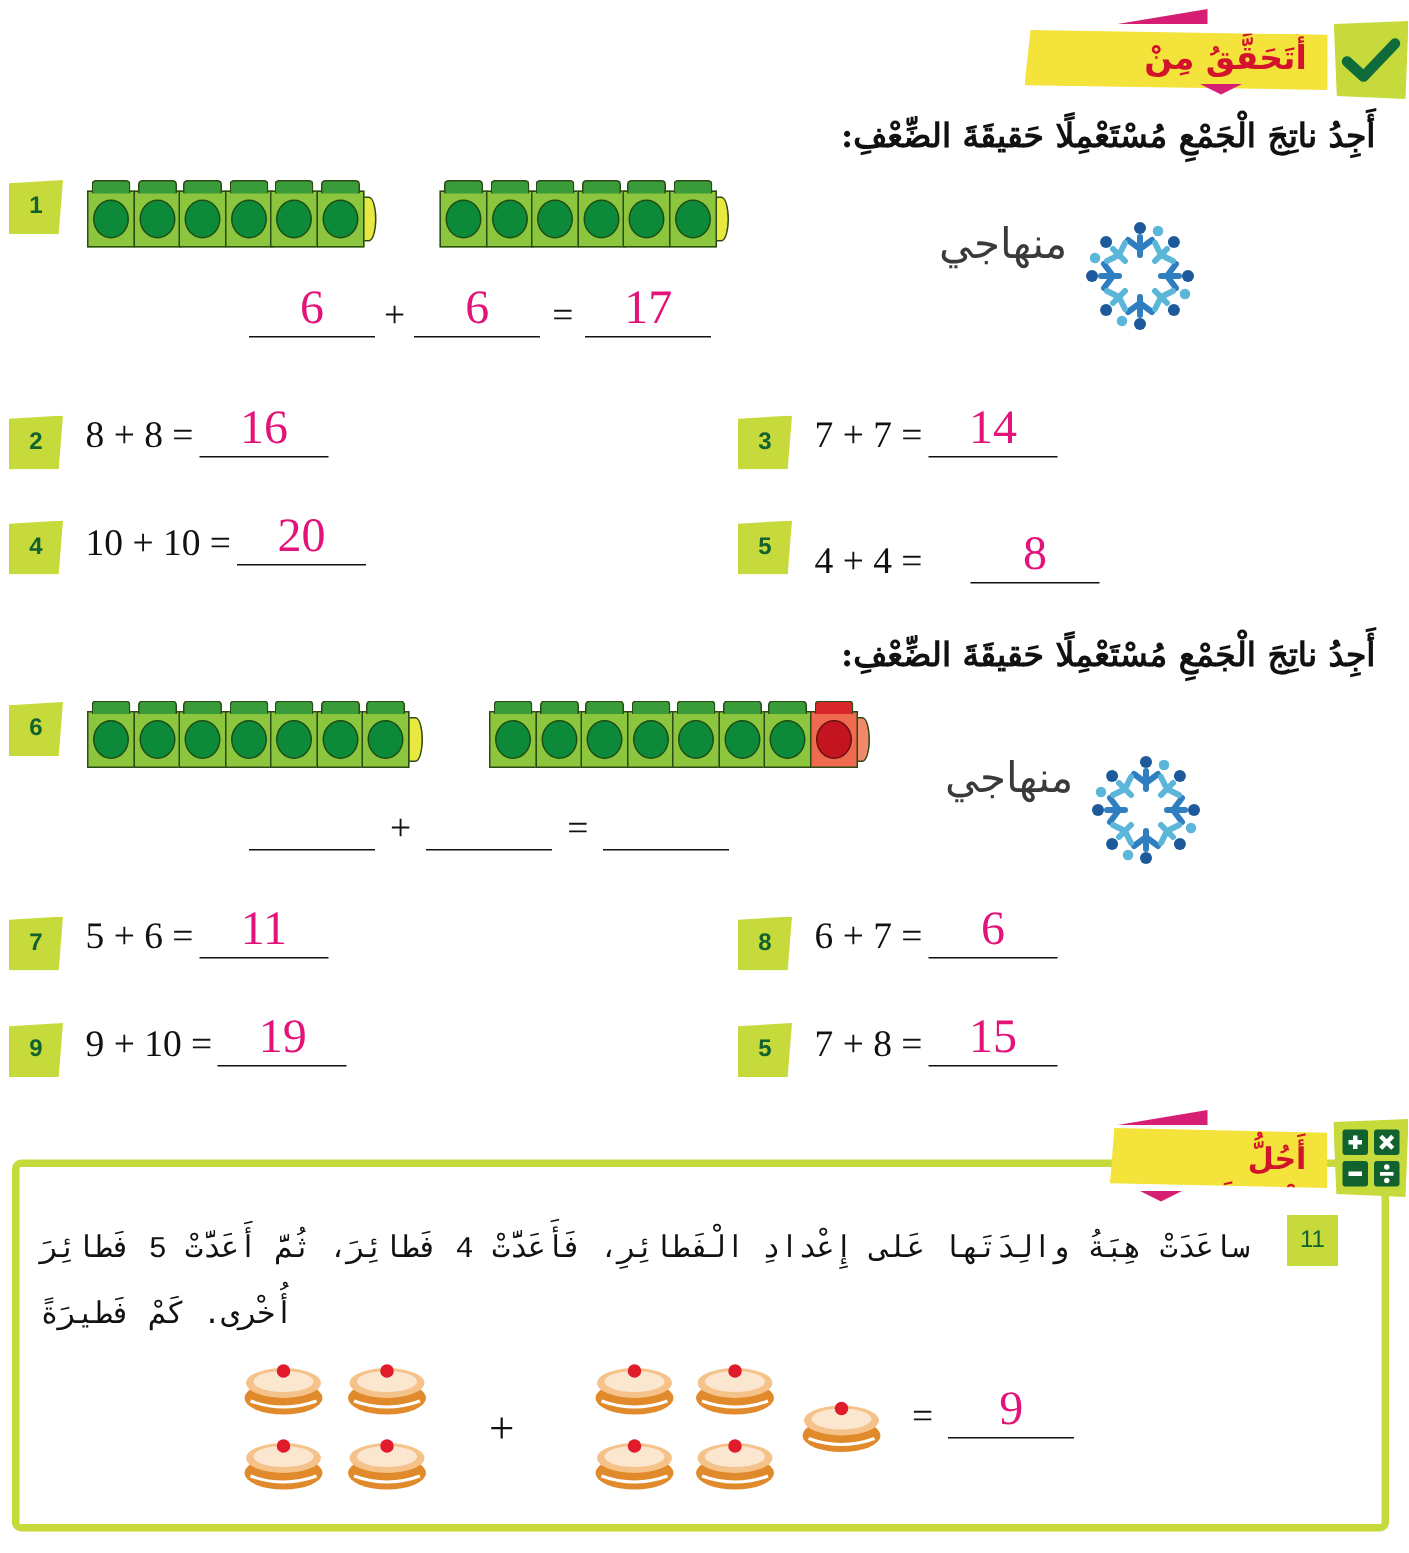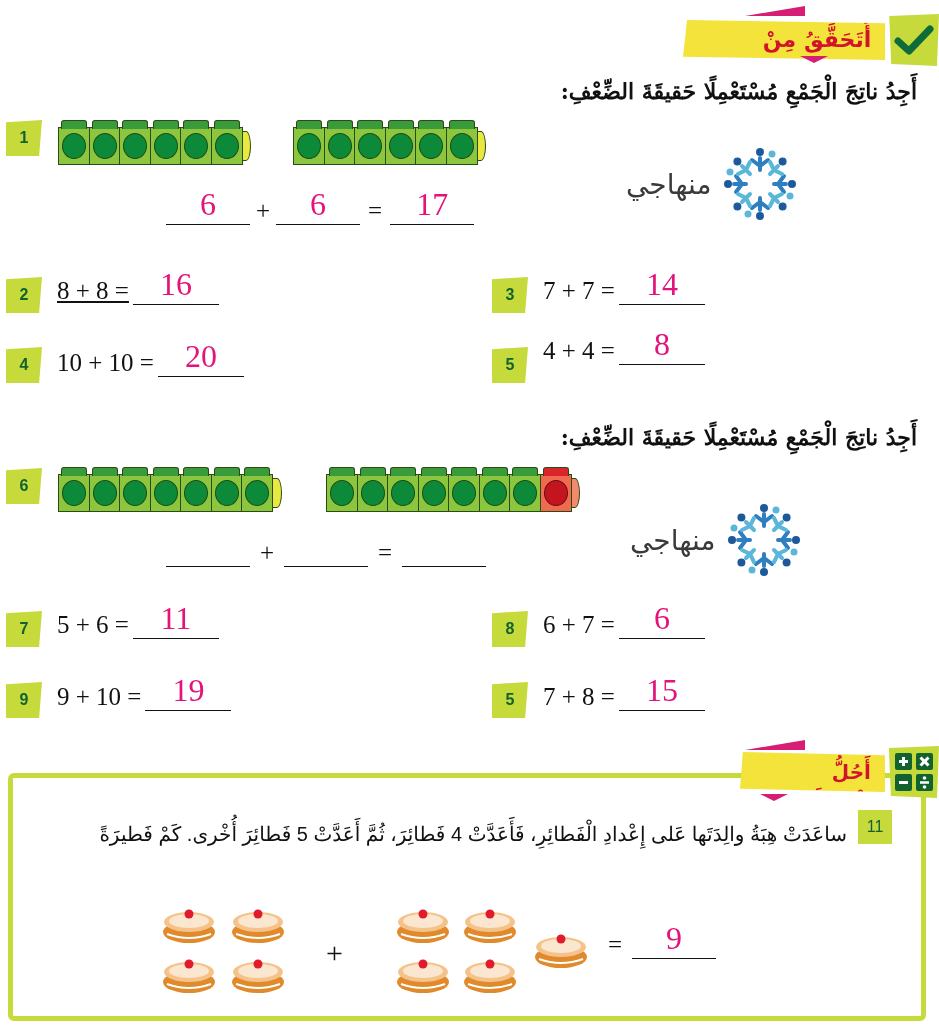--- a/index.html
+++ b/index.html
@@ -36,26 +36,26 @@
   .cube::before { content:""; position:absolute; left:2px; right:2px; top:-8px; height:8px; background:#3a9b3a;
                   border:1.5px solid #2b4a14; border-bottom:none; border-radius:3px 3px 0 0; }
   .cube .dot { width:24px; height:26px; border-radius:50%; background:#0c8a3a; border:1.5px solid #1e4d14; box-sizing:border-box; }
   .cube.red { background:#ef6a4f; }
   .cube.red::before { background:#d8262b; }
   .cube.red .dot { background:#c4141f; border-color:#6b1010; }
   .cube-end { width:10px; height:30px; margin-top:4px; border-radius:0 50% 50% 0 / 0 50% 50% 0; background:#e8e840; border:1.5px solid #2b4a14; box-sizing:border-box; }
   .cube-end.red { background:#f08a6a; }
 
   
-  .logo { position:absolute; display:flex; align-items:center; gap:10px; }
+  .logo { position:absolute; display:flex; gap:10px; }
   .logo-text { font-family:"DejaVu Sans", sans-serif; font-size:28px; color:#3a3a3a; direction:rtl; }
 
   
   .problem-box { position:absolute; left:8px; top:773px; width:918px; height:248px; border:5px solid #c7da3c; border-radius:6px; box-sizing:border-box; }
-  .problem-text { position:absolute; right:92px; top:812px; width:820px; direction:rtl; font-family:Liberation Sans, sans-serif; font-size:20px; line-height:44px; color:#111; text-align:right; }
+  .problem-text { position:absolute; right:92px; top:812px; width:820px; direction:rtl; font-family:Liberation Mono, monospace; font-size:20px; line-height:44px; color:#111; text-align:left; }
   .pnum { position:absolute; left:858px; top:810px; width:34px; height:34px; background:#c7da3c; color:#11622f; font-family:"Liberation Sans", sans-serif; font-size:16px; display:flex; align-items:center; justify-content:center; }
 
   .donut { position:absolute; width:54px; height:36px; }
   .big-op { position:absolute; font-family:"Liberation Serif", serif; font-size:30px; color:#111; }
 </style>
 </head>
 <body>
 
 <div class="tri-top" style="left:745px; top:6px;"></div>
 <div class="banner" style="left:683px; top:14px;">
@@ -157,42 +157,42 @@
         <path d="M18 -18 L10 -10 M10 -22 L14 -14 L22 -10"></path>
         <path d="M18 18 L10 10 M22 10 L14 14 L10 22"></path>
         <path d="M-18 18 L-10 10 M-10 22 L-14 14 L-22 10"></path>
         <path d="M-18 -18 L-10 -10 M-22 -10 L-14 -14 L-10 -22"></path>
       </g>
     </g>
   </svg>
 </div>
 
 <div class="num-badge" style="left:6px; top:277px;">2</div>
-<div class="eq" style="left:57px; top:276px;text-decoration:underline;">
+<div class="eq" style="left:57px; top:276px;">
   <span>8 + 8 =</span>
   <span class="blank" style="width:86px;">
       <span class="ans">16</span>
     </span>
 </div>
 <div class="num-badge" style="left:492px; top:277px;">3</div>
 <div class="eq" style="left:543px; top:276px;">
   <span>7 + 7 =</span>
   <span class="blank" style="width:86px;">
       <span class="ans">14</span>
     </span>
 </div>
 <div class="num-badge" style="left:6px; top:347px;">4</div>
 <div class="eq" style="left:57px; top:348px;">
   <span>10 + 10 =</span>
   <span class="blank" style="width:86px;">
       <span class="ans">20</span>
     </span>
 </div>
 <div class="num-badge" style="left:492px; top:347px;">5</div>
-<div class="eq" style="left:543px; top:336px;">
+<div class="eq" style="left:543px; top:360px;gap:28px;">
   <span>4 + 4 =</span>
   <span class="blank" style="width:86px;">
       <span class="ans">8</span>
     </span>
 </div>
 
 <div class="instr" style="top:424px;">أَجِدُ ناتِجَ الْجَمْعِ مُسْتَعْمِلًا حَقيقَةَ الضِّعْفِ:</div>
 
 <div class="num-badge" style="left:6px; top:468px;">6</div>
 <div class="train" style="left:58px; top:474px;">

